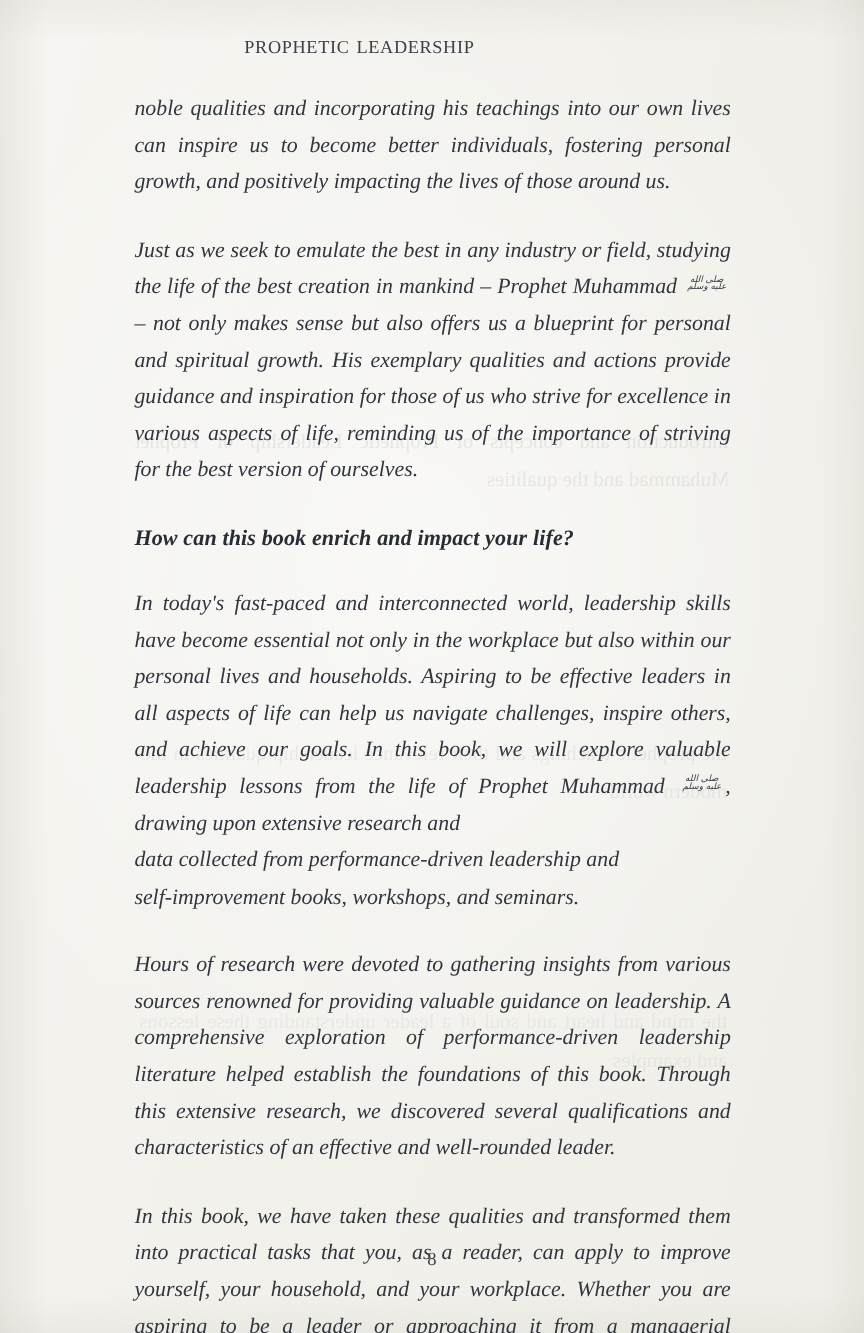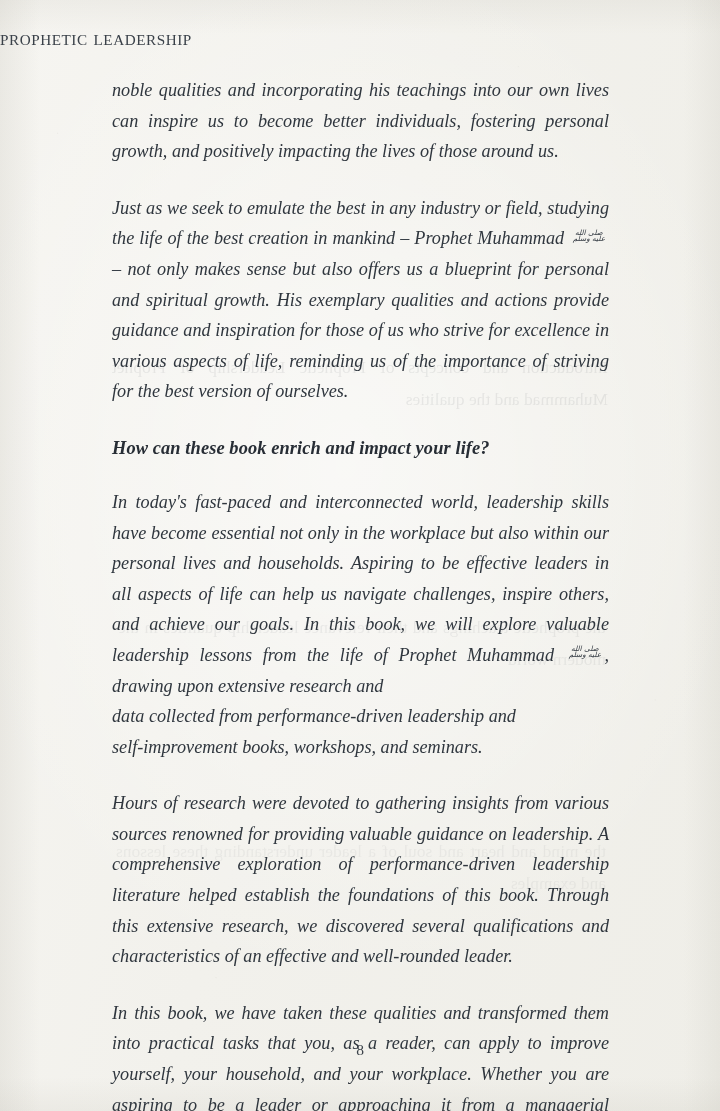--- a/index.html
+++ b/index.html
@@ -93,21 +93,21 @@
   #content-layer {
     position: relative;
     z-index: 3;
   }
 
   .running-header {
     position: absolute;
     left: 0;
     top: 31px;
     width: 599px;
-    text-align: left;
+    text-align: center;
     font-size: 15.2px;
     letter-spacing: 0.55px;
     color: #3a4149;
     word-spacing: 1.5px;
   }
 
   .text-block {
     position: absolute;
     left: 112px;
     top: 75px;
@@ -212,21 +212,21 @@
   <div id="content-layer">
 
     <div class="running-header">PROPHETIC LEADERSHIP</div>
 
     <div class="text-block">
 
       <p class="para">noble qualities and incorporating his teachings into our own lives can inspire us to become better individuals, fostering personal growth, and positively impacting the lives of those around us.</p>
 
       <p class="para"><span>Just as we seek to emulate the best in any industry or field, studying the life of the best creation in mankind – Prophet Muhammad </span><span class="honorific"><span class="hon-top">صلى الله</span><span class="hon-bottom">عليه وسلم</span></span><span> – not only makes sense but also offers us a blueprint for personal and spiritual growth. His exemplary qualities and actions provide guidance and inspiration for those of us who strive for excellence in various aspects of life, reminding us of the importance of striving for the best version of ourselves.</span></p>
 
-      <h2 class="section-heading">How can these book enrich and impact your life?</h2>
+      <h2 class="section-heading">How can this book enrich and impact your life?</h2>
 
       <p class="para"><span>In today's fast-paced and interconnected world, leadership skills have become essential not only in the workplace but also within our personal lives and households. Aspiring to be effective leaders in all aspects of life can help us navigate challenges, inspire others, and achieve our goals. In this book, we will explore valuable leadership lessons from the life of Prophet Muhammad </span><span class="honorific"><span class="hon-top">صلى الله</span><span class="hon-bottom">عليه وسلم</span></span><span>, drawing upon extensive research and</span><span class="loose-line">data collected from performance-driven leadership and</span><span>self-improvement books, workshops, and seminars.</span></p>
 
       <p class="para">Hours of research were devoted to gathering insights from various sources renowned for providing valuable guidance on leadership. A comprehensive exploration of performance-driven leadership literature helped establish the foundations of this book. Through this extensive research, we discovered several qualifications and characteristics of an effective and well-rounded leader.</p>
 
       <p class="para">In this book, we have taken these qualities and transformed them into practical tasks that you, as a reader, can apply to improve yourself, your household, and your workplace. Whether you are aspiring to be a leader or approaching it from a managerial perspective, or even if you are looking to make a positive impact as an employee, these tasks will guide you on the path of growth and development. People often look for</p>
 
     </div>
 
     <div class="page-number">8</div>

